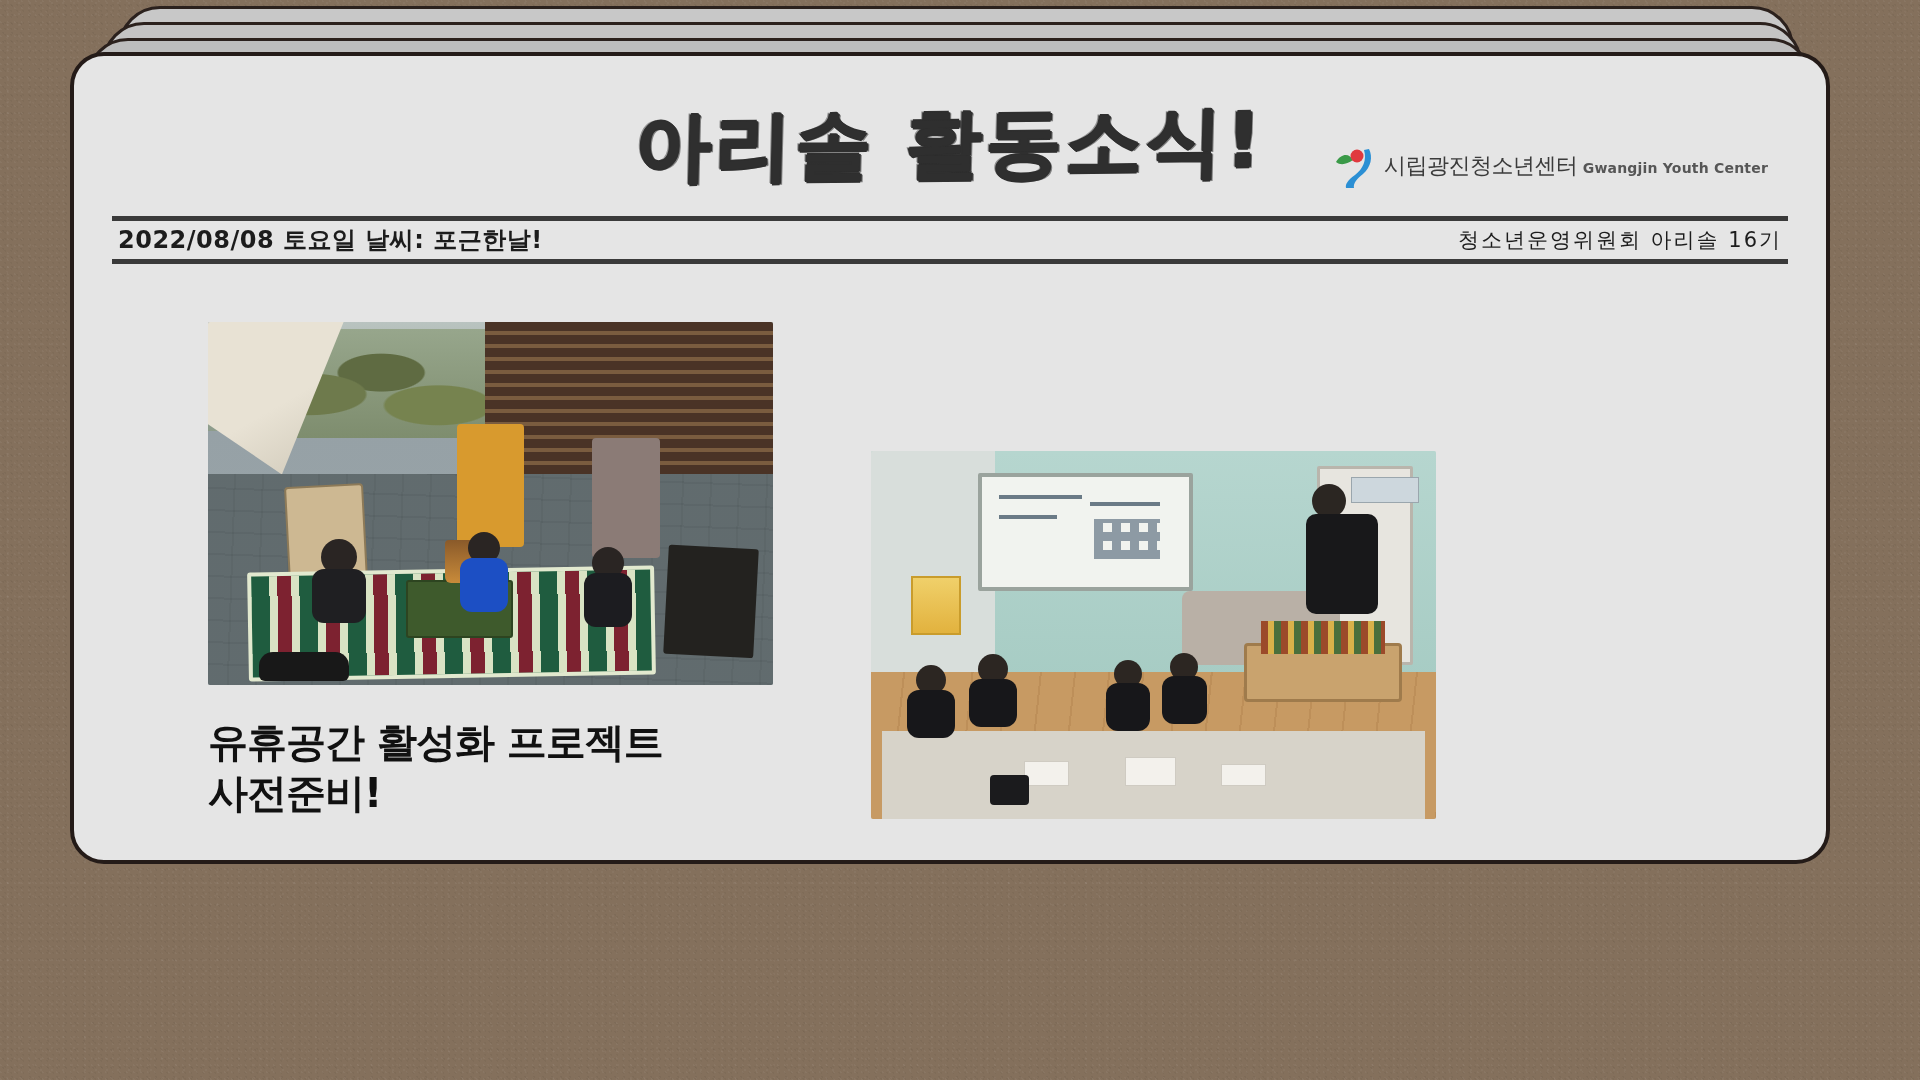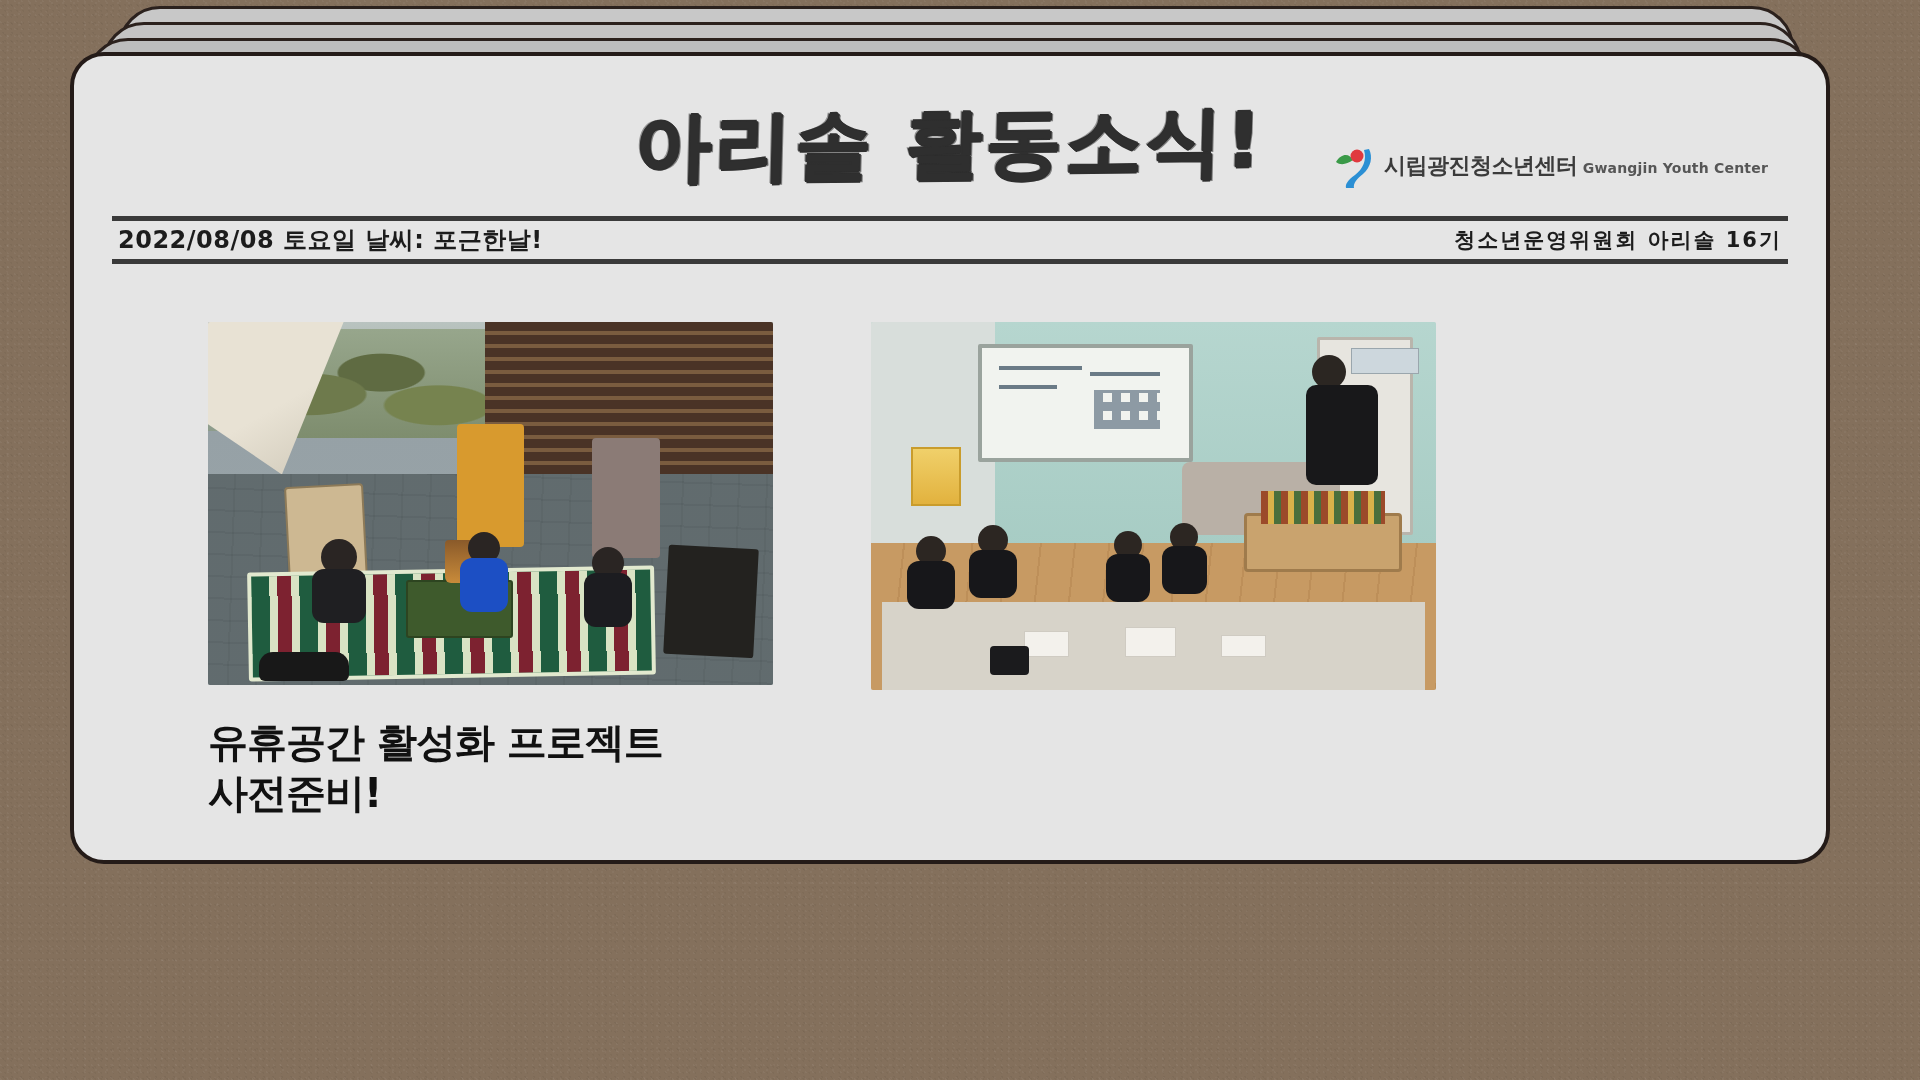--- a/index.html
+++ b/index.html
@@ -85,21 +85,21 @@
     right: 58px;
     top: 88px;
     display: flex;
     align-items: center;
     gap: 10px;
   }
   .brand-mark { width: 40px; height: 44px; flex: 0 0 auto; }
   .brand-text { line-height: 1.1; }
   .brand-ko {
     font-size: 22px;
-    font-weight: 700;
+    font-weight: 400;
     color: #3b3b3b;
     letter-spacing: -0.5px;
     white-space: nowrap;
   }
   .brand-en {
     font-size: 14px;
     font-weight: 600;
     color: #565656;
     letter-spacing: .2px;
     text-align: center;
@@ -121,31 +121,32 @@
   }
   .meta-left {
     font-size: 24px;
     font-weight: 800;
     color: #1c1c1c;
     letter-spacing: .5px;
     white-space: nowrap;
   }
   .meta-right {
     font-size: 21px;
-    font-weight: 700;
+    font-weight: 400;
     color: #1c1c1c;
     letter-spacing: 2px;
     white-space: nowrap;
   }
 
   
   .panels {
     display: flex;
     gap: 98px;
     padding: 58px 110px 0 134px;
+    align-items: flex-end;
   }
   .panel { width: 565px; }
 
   .photo {
     width: 565px;
     height: 363px;
     border-radius: 2px;
     overflow: hidden;
     position: relative;
     background: #9aa3a8;

